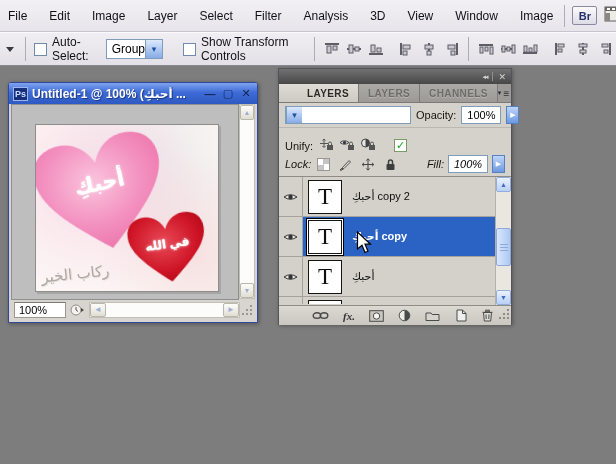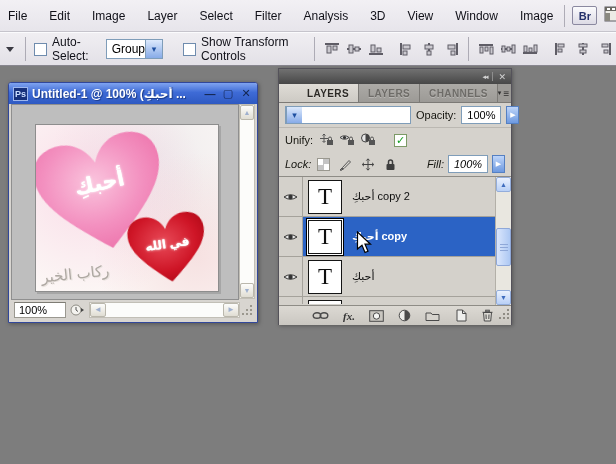--- a/index.html
+++ b/index.html
@@ -105,21 +105,21 @@
 
   .blend-row, .unify-row, .lock-row { display:flex; align-items:center; padding:0 6px; font-size:11px; color:#15150F; }
   .blend-row { height:25px; border-bottom:1px solid #BBB8B2; gap:5px; }
   .combo-wide { width:126px; height:18px; background:#fff; border:1px solid #7F9DB9; display:flex; align-items:center; flex:none; }
   .combo-wide .combo-text { flex:1; padding-left:4px; font-size:11px; color:#000; }
   .combo-wide .combo-btn { width:16px; height:16px; }
   .val-field { width:40px; height:18px; background:#fff; border:1px solid #7F9DB9; font-size:11px;
     display:flex; align-items:center; padding-left:5px; color:#000; flex:none; }
   .spin-btn { width:13px; height:18px; background:linear-gradient(#BED5F9,#6D99E0); border:1px solid #5580C2;
     color:#fff; font-size:7px; display:flex; align-items:center; justify-content:center; flex:none; }
-  .unify-row { height:24px; gap:4px; }
+  .unify-row { height:24px; gap:4px;align-items:flex-end; }
   .mini-icon { width:17px; height:15px; display:flex; align-items:center; justify-content:center; flex:none; }
   .chk-box { width:13px; height:13px; background:#fff; border:1px solid #7C9A66; display:flex;
     align-items:center; justify-content:center; color:#149E22; font-size:11px; font-weight:bold; line-height:1; flex:none; margin-left:14px; }
   .lock-row { height:25px; gap:6px; border-bottom:1px solid #8E8C86;font-style:italic; }
   .lock-row .right { margin-left:auto; display:flex; align-items:center; gap:4px; }
   .checker { width:13px; height:13px; border:1px solid #9A988F;
     background:conic-gradient(#C4C4C4 25%, #FFF 0 50%, #C4C4C4 0 75%, #FFF 0); }
 
   .layers-list { position:relative; height:128px; background:#D4D1CB; overflow:hidden; }
   .layer-row { height:40px; display:flex; align-items:stretch; border-bottom:1px solid #A5A29B; padding-right:16px; }

